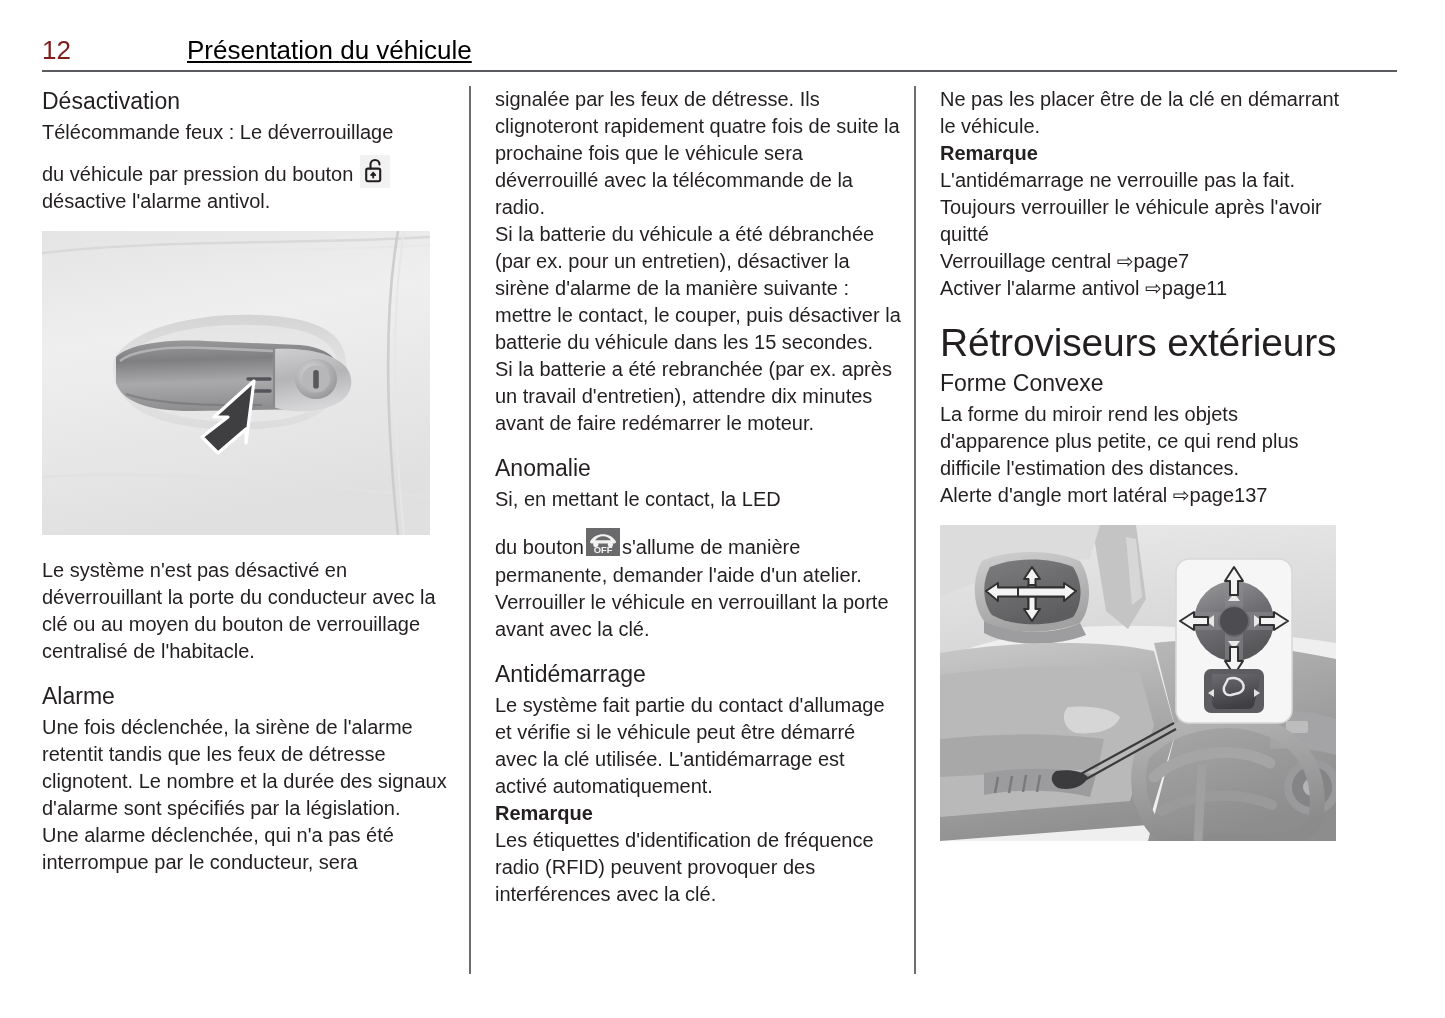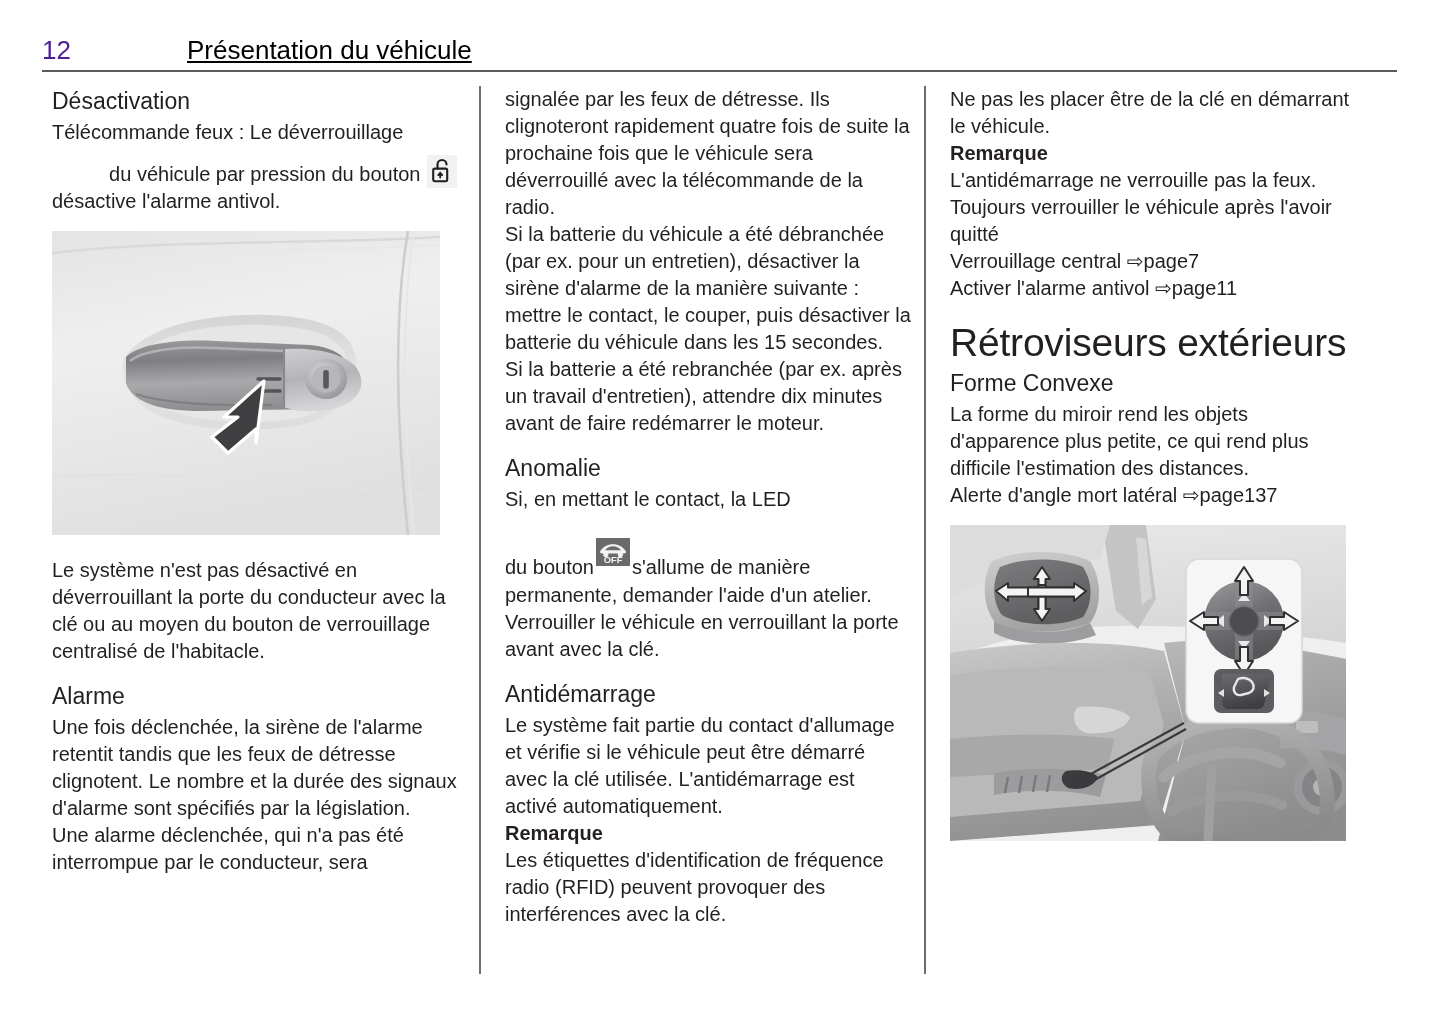--- a/index.html
+++ b/index.html
@@ -29,21 +29,21 @@
     top: 34px;
     width: 1355px;
     height: 40px;
   }
   .page-number {
     position: absolute;
     left: 0;
     top: 0;
     font-size: 26px;
     line-height: 32px;
-    color: #4c1d95;
+    color: #7f1d1d;
   }
   .header-title {
     position: absolute;
     left: 145px;
     top: 0;
     font-size: 26px;
     line-height: 32px;
     color: #000000;
     text-decoration: underline;
   }
@@ -52,21 +52,21 @@
     left: 0;
     top: 36px;
     width: 1355px;
     height: 2px;
     background: #5b5b5f;
   }
 
   
   .columns {
     position: absolute;
-    left: 52px;
+    left: 42px;
     top: 86px;
     width: 1358px;
     height: 890px;
   }
   .col {
     position: absolute;
     top: 0;
     width: 406px;
     height: 890px;
   }
@@ -129,21 +129,21 @@
     margin: 0 1px;
   }
   .ico-unlock svg { position: absolute; left: 3px; top: 2px; }
 
   .ico-alarm-off {
     display: inline-block;
     vertical-align: -8px;
     width: 34px;
     height: 28px;
     position: relative;
-    margin: 16px 2px;
+    margin: 6px 2px;
   }
   .ico-alarm-off svg { position: absolute; left: 0; top: 0; }
 
   .xref-arrow {
     font-size: 20px;
     line-height: 27px;
   }
 
   
   .figure {
@@ -176,21 +176,21 @@
 
     <div class="col-divider div-1"></div>
     <div class="col-divider div-2"></div>
 
     <div class="col col-1">
 
       <h3 class="sub-title">Désactivation</h3>
 
       <p class="body">Télécommande feux : Le déverrouillage</p>
 
-      <p class="body" style="margin-top:9px;text-align:right;">
+      <p class="body" style="margin-top:9px;">
         <span>du véhicule par pression du bouton</span>
         <span class="ico-unlock">
           <svg width="24" height="28" viewBox="0 0 24 28">
             <path d="M7.5 11.5 V7.5 a4.5 4.5 0 0 1 9 0" fill="none" stroke="#231f20" stroke-width="2.1" stroke-linecap="round"></path>
             <rect x="3.2" y="11.6" width="14" height="12.6" rx="1.6" ry="1.6" fill="none" stroke="#231f20" stroke-width="2.1"></rect>
             <path d="M10.2 20.6 v-3.4 M10.2 15.8 l-2 2.3 M10.2 15.8 l2 2.3" stroke="#231f20" stroke-width="1.9" fill="none" stroke-linecap="round" stroke-linejoin="round"></path>
           </svg>
         </span>
       </p>
 
@@ -314,21 +314,21 @@
 
       <p class="body">Les étiquettes d'identification de fréquence radio (RFID) peuvent provoquer des interférences avec la clé.</p>
     </div>
 
     <div class="col col-3">
 
       <p class="body">Ne pas les placer être de la clé en démarrant le véhicule.</p>
 
       <h4 class="note-title">Remarque</h4>
 
-      <p class="body">L'antidémarrage ne verrouille pas la feux. Toujours verrouiller le véhicule après l'avoir quitté</p>
+      <p class="body">L'antidémarrage ne verrouille pas la fait. Toujours verrouiller le véhicule après l'avoir quitté</p>
 
       <p class="body">
         <span>Verrouillage central</span>
         <span class="xref-arrow">⇨</span><span>page7</span>
       </p>
 
       <p class="body">
         <span>Activer l'alarme antivol</span>
         <span class="xref-arrow">⇨</span><span>page11</span>
       </p>

